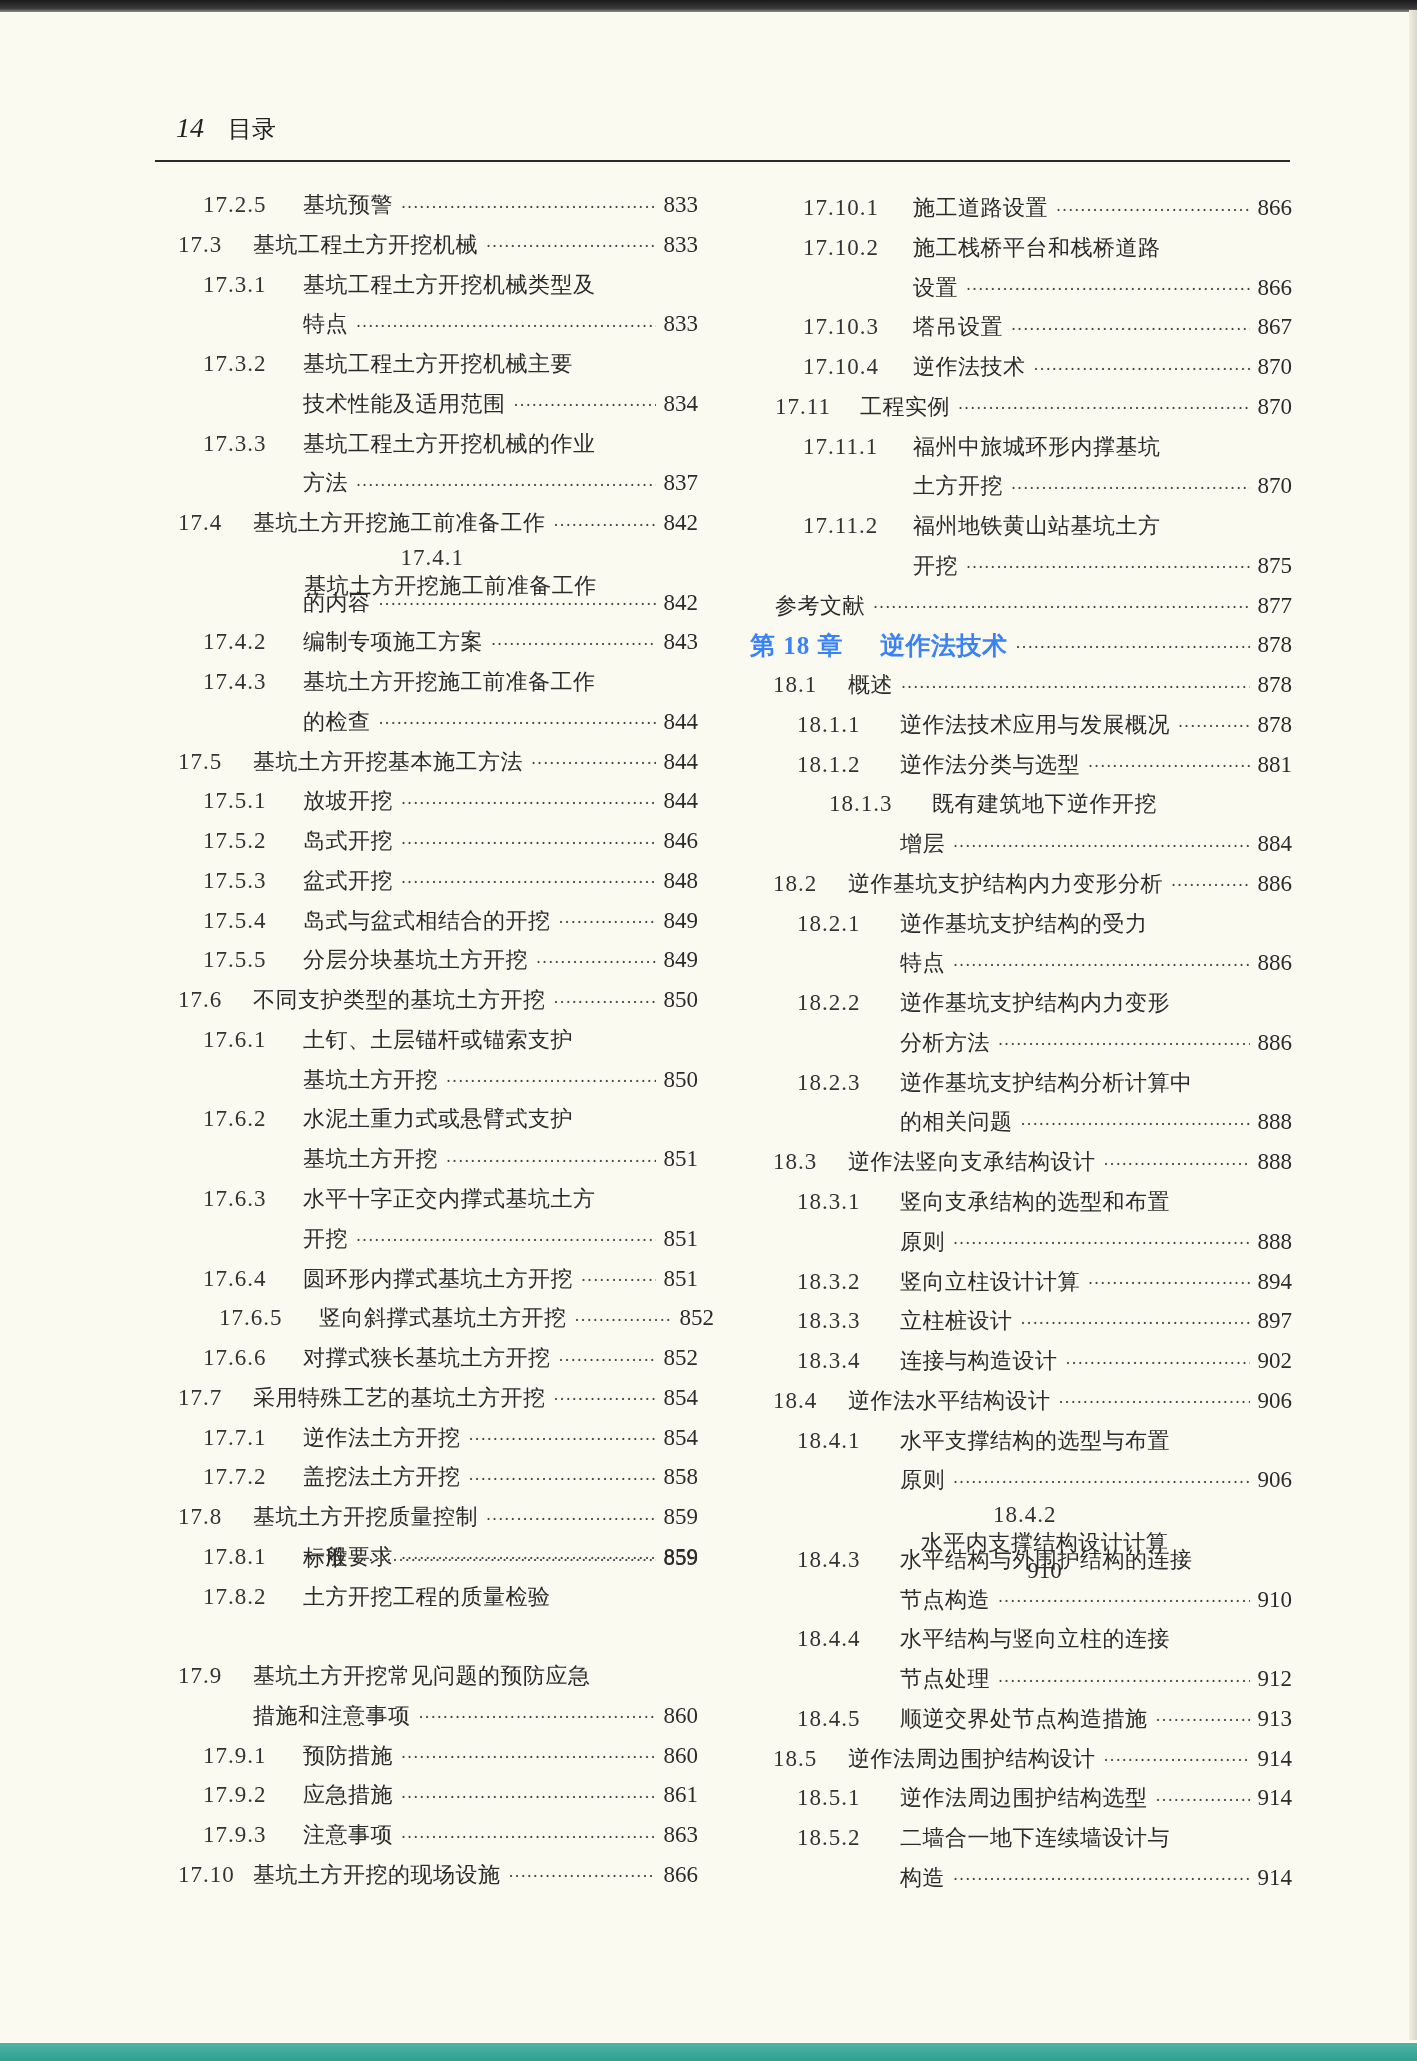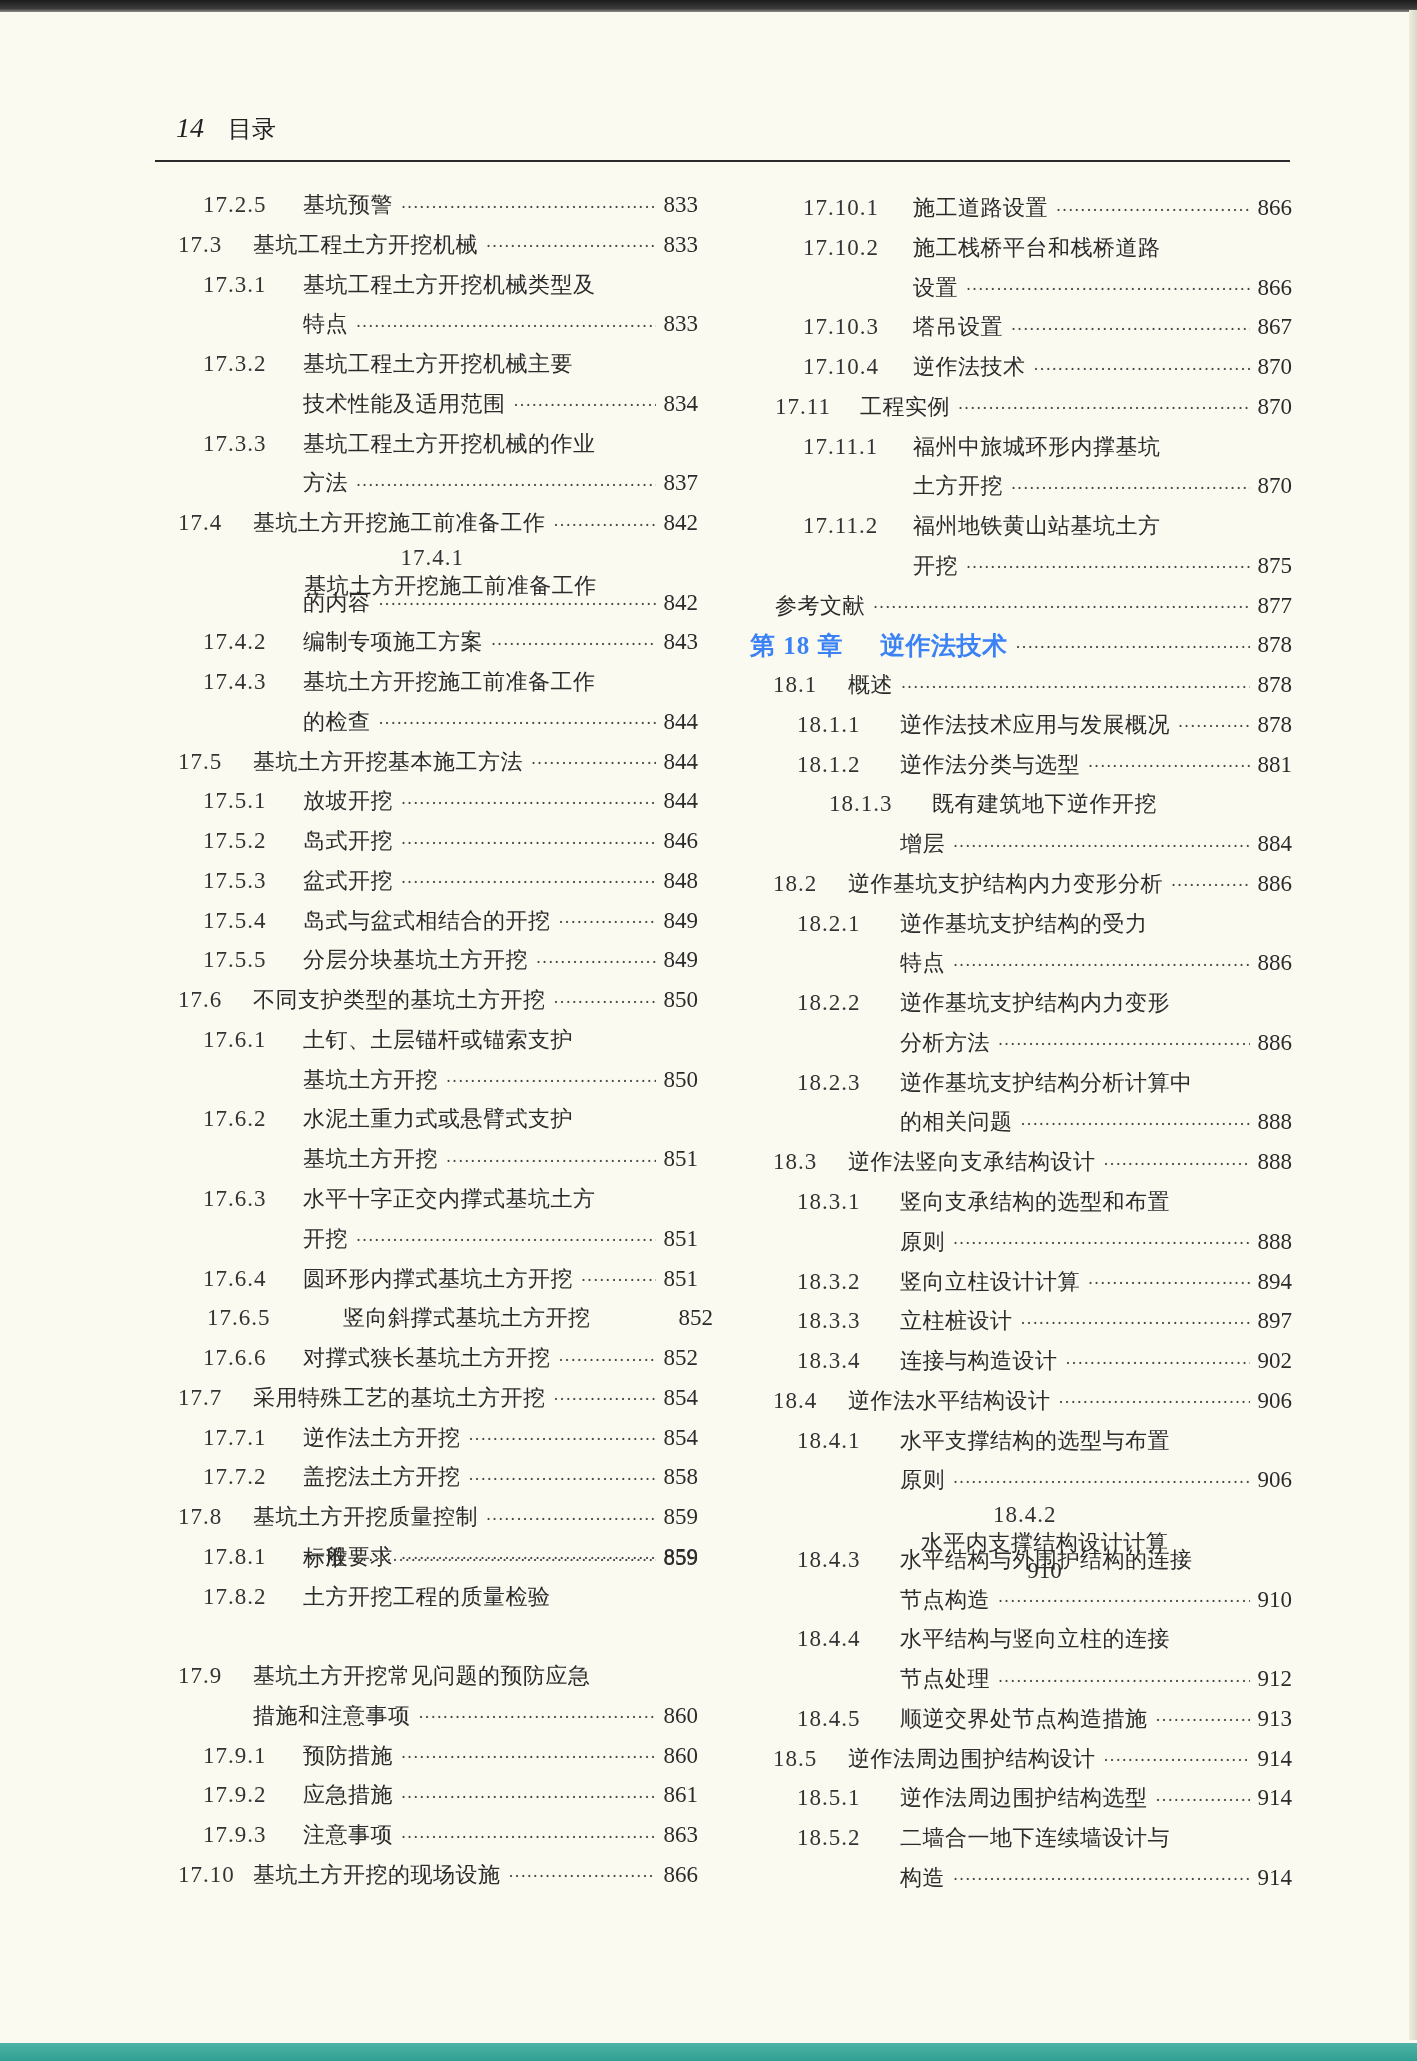--- a/index.html
+++ b/index.html
@@ -213,21 +213,21 @@
       <span class="title">开挖</span>
       <span class="leader">················································································</span>
       <span class="page">851</span>
     </div>
     <div class="row" style="top: 1260.52px; left: 203px; width: 495px;">
       <span class="num" style="display: inline-block; width: 100px; flex: 0 0 auto;">17.6.4</span>
       <span class="title">圆环形内撑式基坑土方开挖</span>
       <span class="leader">················································································</span>
       <span class="page">851</span>
     </div>
-    <div class="row" style="top: 1300.28px; left: 207px; width: 495px; gap: 36px;">
+    <div class="row" style="top: 1300.28px; left: 219px; width: 495px;">
       <span class="num" style="display: inline-block; width: 100px; flex: 0 0 auto;">17.6.5</span>
       <span class="title">竖向斜撑式基坑土方开挖</span>
       <span class="leader">················································································</span>
       <span class="page">852</span>
     </div>
     <div class="row" style="top: 1340.04px; left: 203px; width: 495px;">
       <span class="num" style="display: inline-block; width: 100px; flex: 0 0 auto;">17.6.6</span>
       <span class="title">对撑式狭长基坑土方开挖</span>
       <span class="leader">················································································</span>
       <span class="page">852</span>

